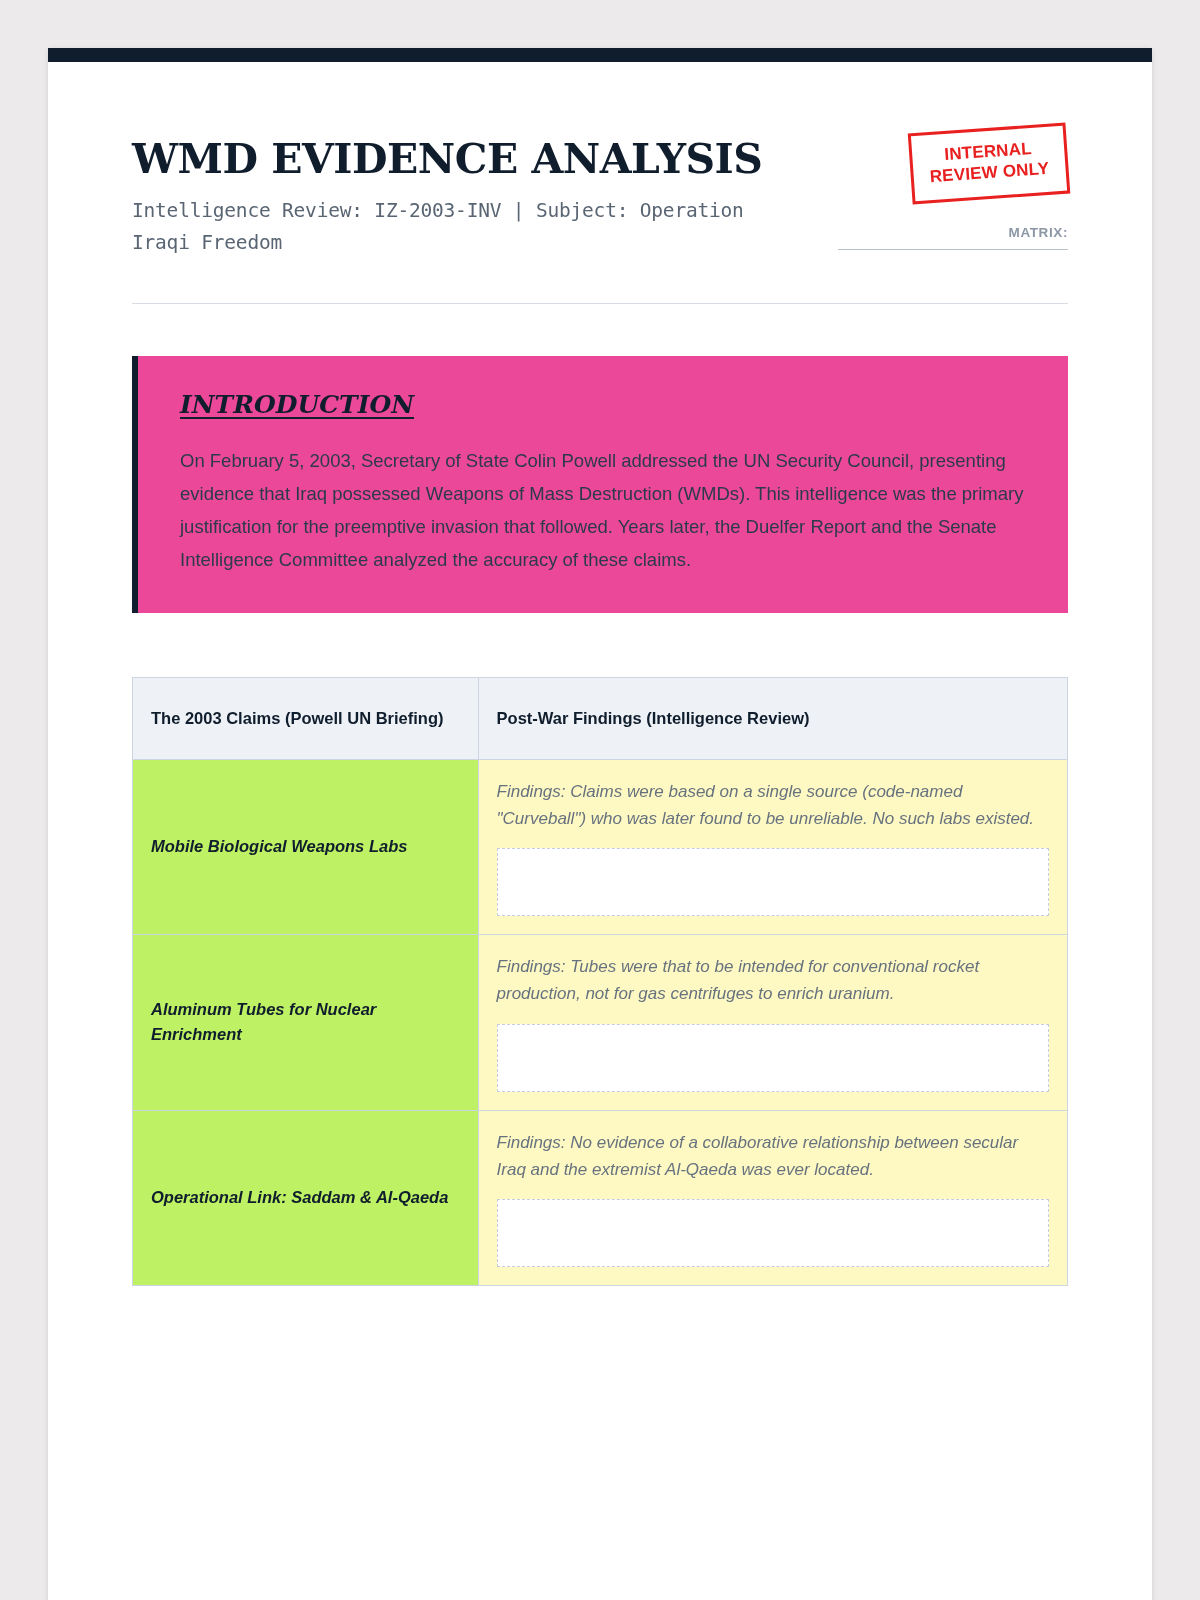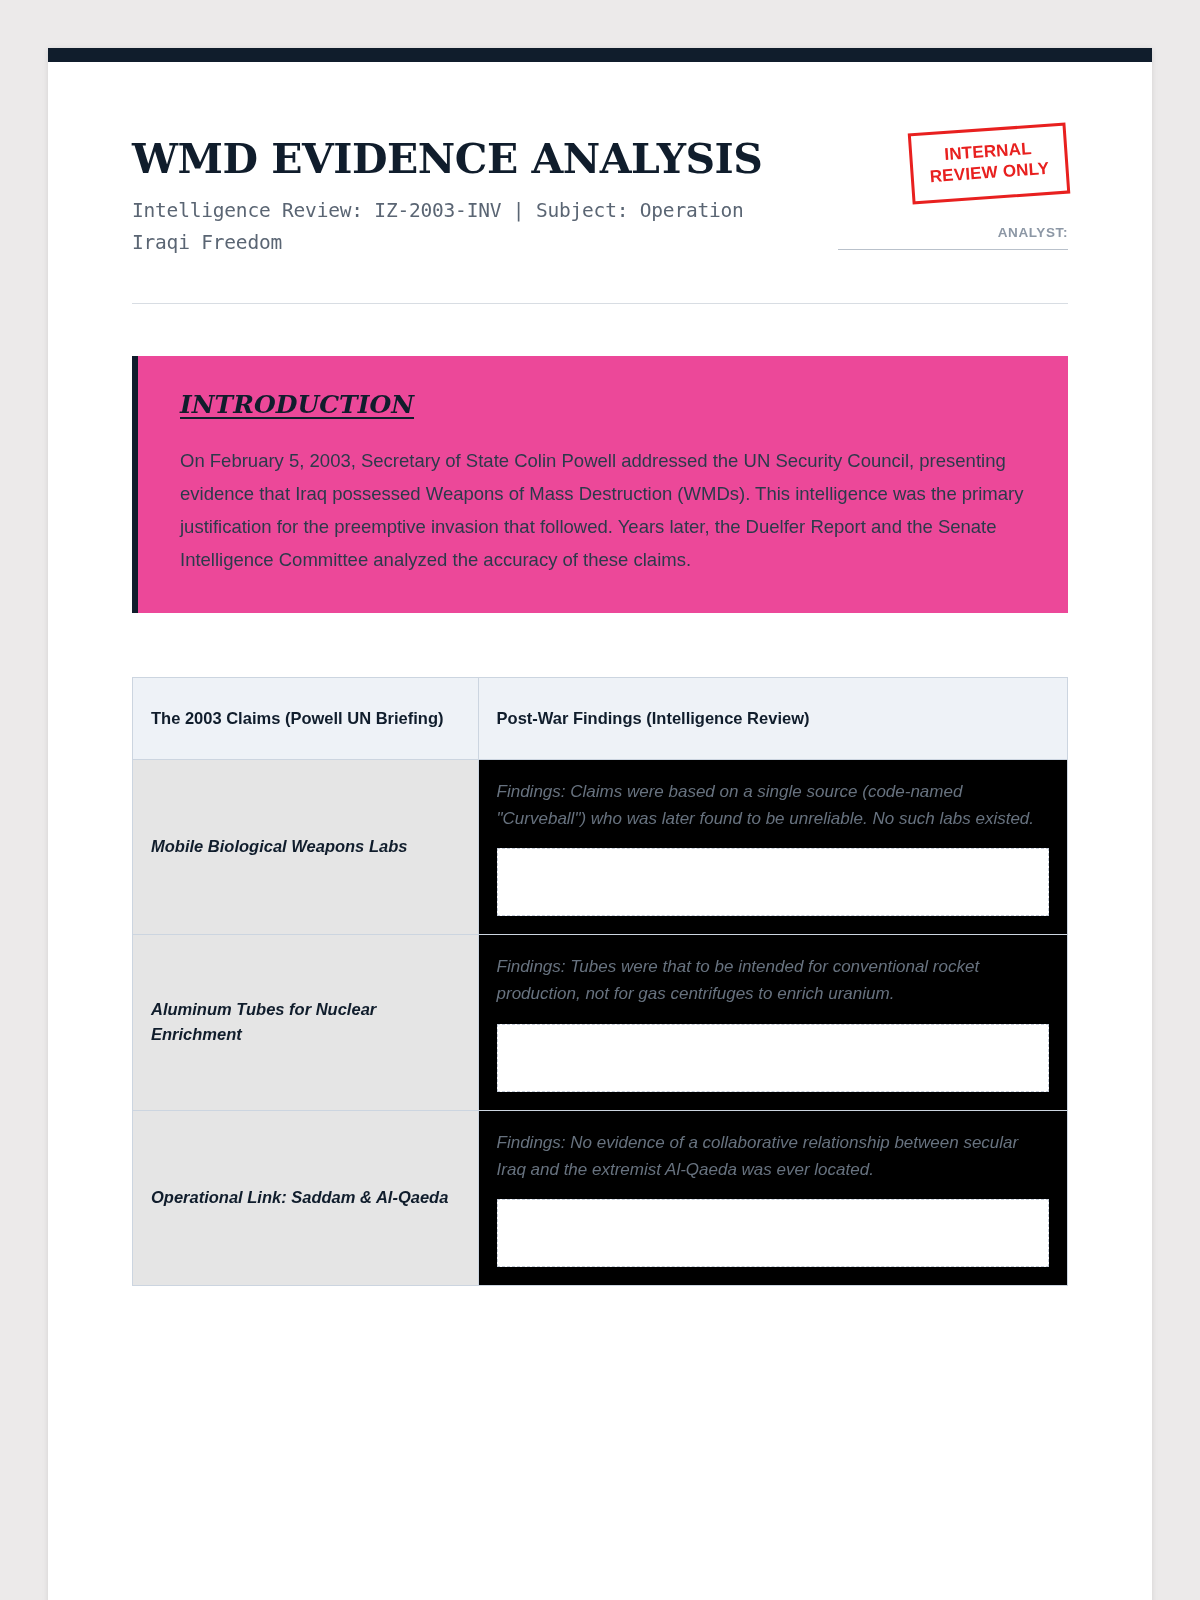--- a/index.html
+++ b/index.html
@@ -164,29 +164,29 @@
     padding: 28px 18px;
     line-height: 1.5;
   }
   table.matrix th.col-claim { width: 33%; }
   table.matrix td {
     border: 1px solid #ccd5e0;
     vertical-align: middle;
     padding: 18px 18px;
   }
   td.claim-cell {
-    background: #e5e5e5;
+    background: #bef264;
     font-size: 16.5px;
     font-weight: bold;
     font-style: italic;
     color: #101d2c;
     line-height: 1.55;
   }
   td.finding-cell {
-    background: #000000;
+    background: #fef9c3;
     vertical-align: top;
     padding: 22px 18px 20px 18px;
   }
   .finding-text {
     font-size: 17px;
     font-style: italic;
     color: #67727f;
     line-height: 1.6;
     margin: 0 0 16px 0;
   }
@@ -211,21 +211,21 @@
       <div class="header-left">
         <h1 class="doc-title">WMD EVIDENCE ANALYSIS</h1>
         <p class="doc-subtitle">Intelligence Review: IZ-2003-INV | Subject: Operation Iraqi Freedom</p>
       </div>
       <div class="header-right">
         <div class="stamp">
           <span>INTERNAL</span><br>
           <span>REVIEW ONLY</span>
         </div>
         <div class="analyst-wrap">
-          <span class="analyst-label">ANALYST:</span>
+          <span class="analyst-label">MATRIX:</span>
           <div class="analyst-line"></div>
         </div>
       </div>
     </div>
 
     <div class="header-rule"></div>
 
     <div class="callout">
       <h2>INTRODUCTION</h2>
       <p>On February 5, 2003, Secretary of State Colin Powell addressed the UN Security Council, presenting evidence that Iraq possessed Weapons of Mass Destruction (WMDs). This intelligence was the primary justification for the preemptive invasion that followed. Years later, the Duelfer Report and the Senate Intelligence Committee analyzed the accuracy of these claims.</p>

